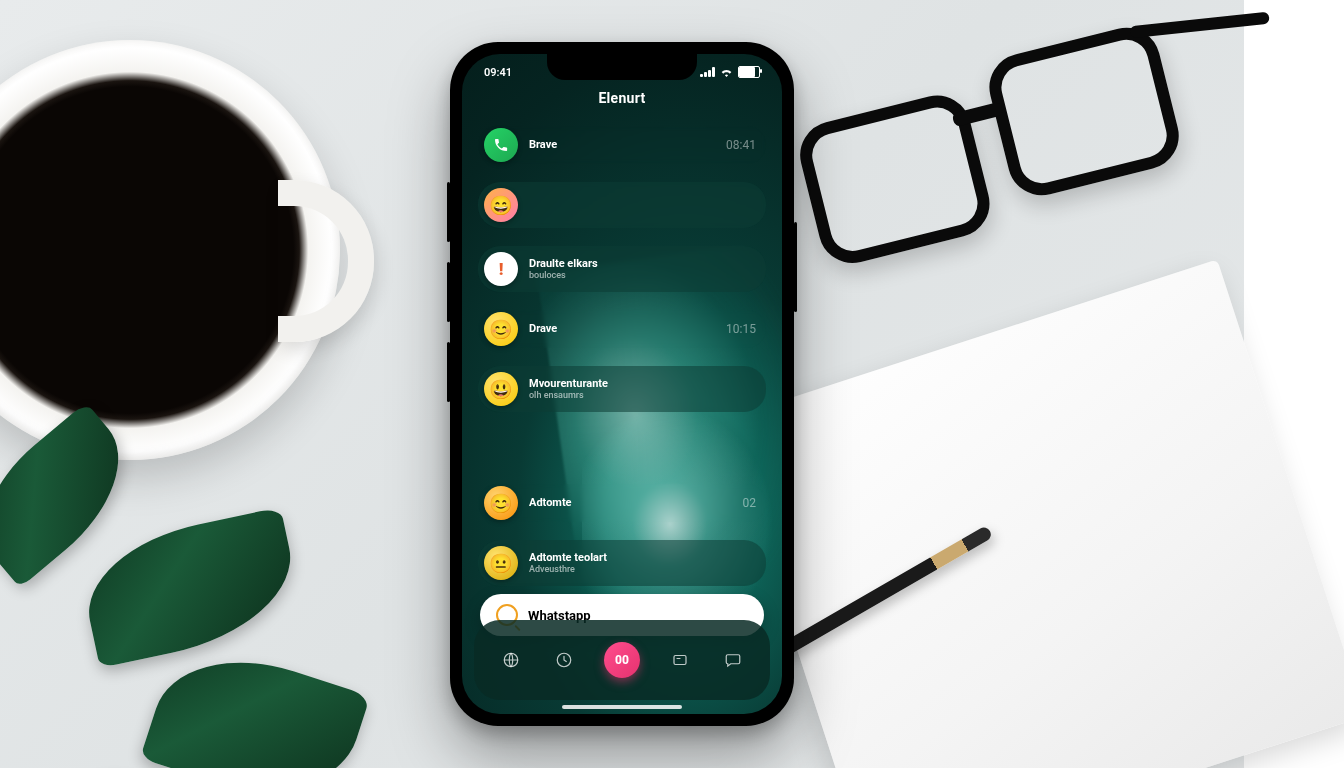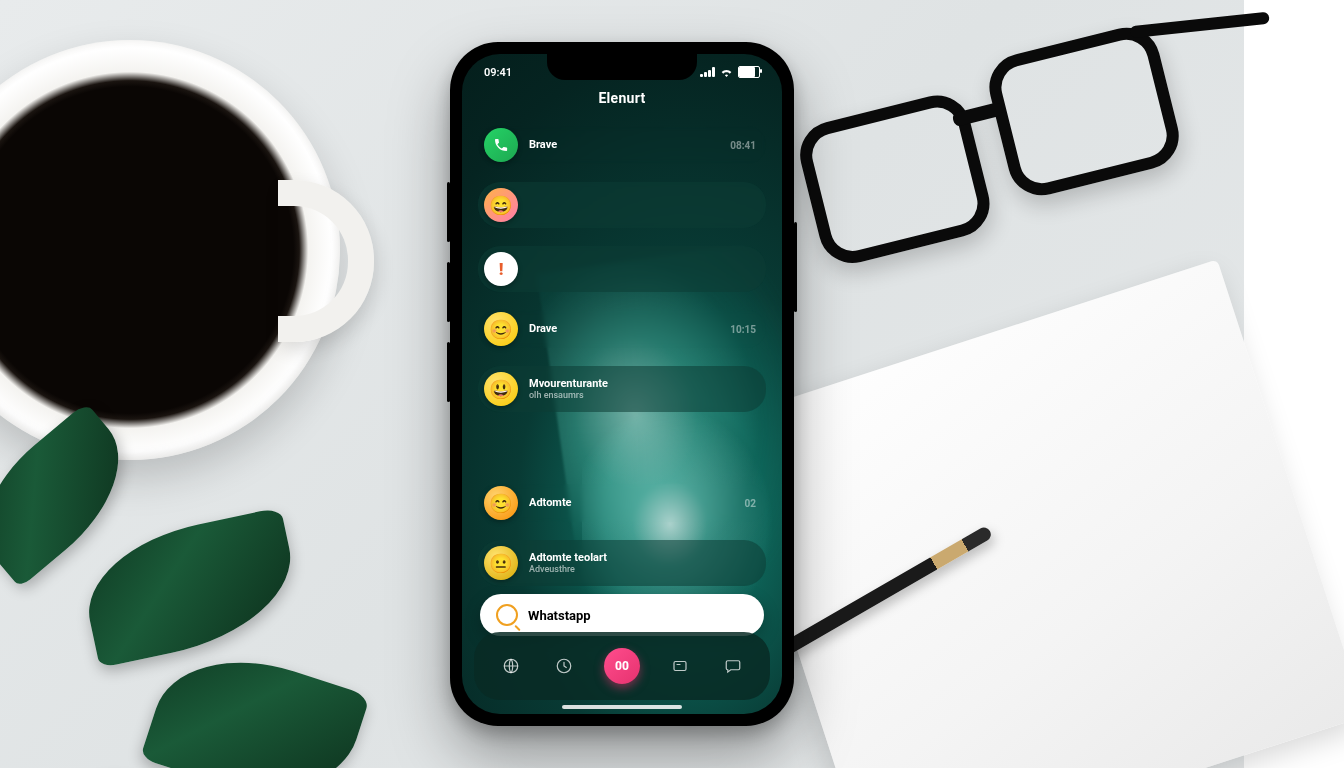--- a/index.html
+++ b/index.html
@@ -46,36 +46,36 @@
   
   .header{position:absolute;top:36px;left:0;right:0;text-align:center;color:#fff;font-size:14px;font-weight:700;letter-spacing:.3px;z-index:3;}
   
   .list{position:absolute;top:72px;left:16px;right:16px;bottom:128px;display:flex;flex-direction:column;gap:18px;z-index:3;}
   .row{display:flex;align-items:center;gap:11px;padding:6px 10px 6px 6px;border-radius:22px;background:rgba(12,60,52,.55);backdrop-filter:blur(2px);-webkit-backdrop-filter:blur(2px);}
   .row.slim{background:transparent;padding:2px 10px 2px 6px;}
   .avatar{flex:0 0 34px;width:34px;height:34px;border-radius:50%;display:flex;align-items:center;justify-content:center;font-size:19px;box-shadow:0 2px 5px rgba(0,0,0,.3);}
   .txt{flex:1;min-width:0;display:flex;flex-direction:column;line-height:1.15;}
   .name{color:#fff;font-size:11px;font-weight:700;white-space:nowrap;overflow:hidden;text-overflow:ellipsis;}
   .sub{color:rgba(255,255,255,.6);font-size:9px;font-weight:500;white-space:nowrap;overflow:hidden;text-overflow:ellipsis;}
-  .meta{color:rgba(255,255,255,.45);font-size:10px;font-weight:700;margin-left:auto;}
+  .meta{color:rgba(255,255,255,.45);font-size:12px;font-weight:400;margin-left:auto;}
   .gap{height:50px;}
   
   .av-phone{background:linear-gradient(135deg,#25d366,#1da851);color:#fff;}
   .av-pink{background:linear-gradient(135deg,#ffb347,#ff7bac);}
   .av-orange{background:#fff;color:#e85d2c;font-weight:900;font-size:17px;}
   .av-yellow{background:radial-gradient(circle at 35% 30%,#ffe36e,#f9c802);}
   .av-red{background:radial-gradient(circle at 35% 30%,#ffd36e,#f98f02);}
   .av-teal{background:radial-gradient(circle at 35% 30%,#ffe36e,#d9a802);}
   
   .searchbar{position:absolute;bottom:78px;left:18px;right:18px;height:42px;background:#fff;border-radius:22px;display:flex;align-items:center;padding:0 16px;gap:10px;box-shadow:0 6px 16px rgba(0,0,0,.25);z-index:3;}
   .searchbar .sicon{width:18px;height:18px;border:2px solid #f0a020;border-radius:50%;position:relative;flex:0 0 18px;}
   .searchbar .sicon::after{content:"";position:absolute;bottom:-5px;right:-5px;width:7px;height:2px;background:#f0a020;transform:rotate(45deg);border-radius:2px;}
   .searchbar .stext{color:#000000;font-size:13px;font-weight:700;}
   
-  .tabbar{position:absolute;bottom:14px;left:12px;right:12px;height:52px;background:rgba(8,42,37,.85);border-radius:26px;display:flex;align-items:center;justify-content:space-around;padding:8px 10px;z-index:3;}
+  .tabbar{position:absolute;bottom:14px;left:12px;right:12px;height:52px;background:rgba(8,42,37,.85);border-radius:26px;display:flex;align-items:center;justify-content:space-around;padding:14px 10px;z-index:3;}
   .tab{width:28px;height:28px;display:flex;align-items:center;justify-content:center;color:rgba(255,255,255,.75);border-radius:50%;}
   .tab.center{width:36px;height:36px;background:linear-gradient(135deg,#ff4d8d,#e6326f);color:#fff;font-size:12px;font-weight:800;box-shadow:0 4px 10px rgba(230,50,111,.5);}
   .homebar{position:absolute;bottom:5px;left:50%;transform:translateX(-50%);width:120px;height:4px;background:rgba(255,255,255,.85);border-radius:3px;z-index:4;}
   
   svg{display:block;}
 </style>
 </head>
 <body>
 
 <div class="scene">
@@ -134,20 +134,24 @@
             </div>
           <span class="meta">08:41</span>
         </div>
 
         <div class="row">
           <div class="avatar av-pink">😄</div>
         </div>
 
         <div class="row">
           <div class="avatar av-orange">!</div>
+          <div class="txt">
+            <span class="name">Draulte elkars</span>
+            <span class="sub">bouloces</span>
+          </div>
         </div>
 
         <div class="row slim">
           <div class="avatar av-yellow">😊</div>
           <div class="txt">
               <span class="name">Drave</span>
             </div>
           <span class="meta">10:15</span>
         </div>
 

